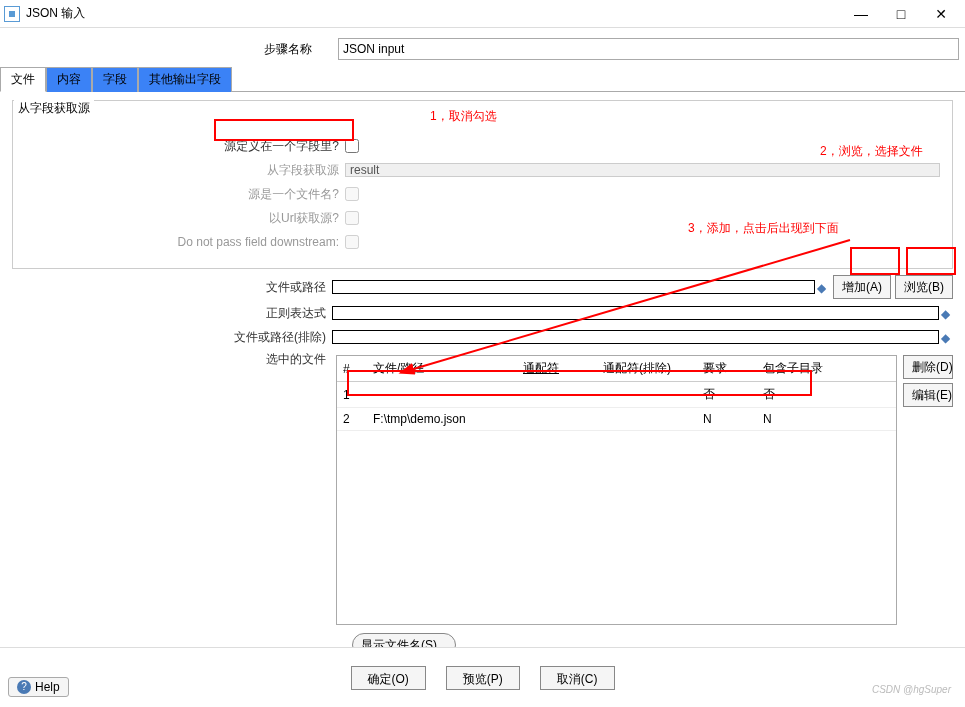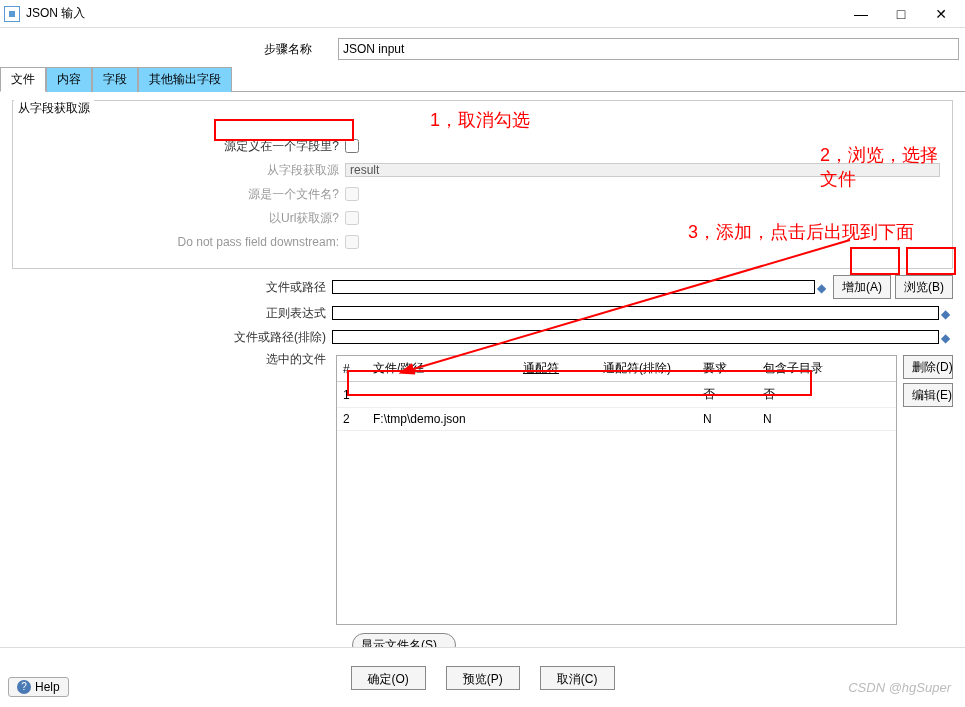--- a/index.html
+++ b/index.html
@@ -6,21 +6,21 @@
 body { background: #fff; width: 965px; height: 707px; position: relative; overflow: hidden; }
 .titlebar { height: 28px; display: flex; align-items: center; padding: 0 4px; border-bottom: 1px solid #ddd; }
 .titlebar .icon { width: 16px; height: 16px; border: 1px solid #5a9bd5; margin-right: 6px; position: relative; }
 .titlebar .icon::after { content: ""; position: absolute; width: 6px; height: 6px; background: #5a9bd5; top: 4px; left: 4px; }
 .titlebar .title { flex: 1; }
 .titlebar .winbtn { width: 40px; height: 22px; display: flex; align-items: center; justify-content: center; font-size: 14px; }
 .step-row { display: flex; align-items: center; margin: 10px 0 6px 0; gap: 18px; }
 .step-row label { width: 320px; text-align: right; padding-right: 8px; }
 .step-row input { flex: 1; height: 22px; border: 1px solid #aaa; padding: 0 4px; margin-right: 6px; }
 .tabs { display: flex; border-bottom: 1px solid #aaa; }
-.tab { padding: 3px 10px; border: 1px solid #aaa; border-bottom: none; background: #7dd3fc; margin-right: 0px; cursor: pointer; position: relative; top: 1px; }
+.tab { padding: 3px 10px; border: 1px solid #aaa; border-bottom: none; background: #3b82f6; margin-right: 0px; cursor: pointer; position: relative; top: 1px; }
 .tab.active { background: #fff; border-bottom: 1px solid #fff; }
 .content { padding: 8px; position: relative; }
 .fieldset-label { position: absolute; top: 8px; left: 14px; background: #fff; padding: 0 4px; z-index: 2; }
 .fieldset { border: 1px solid #ccc; margin: 0 4px; padding: 31px 12px 12px 12px; position: relative; }
 .form-row { display: flex; align-items: center; margin: 4px 0; min-height: 20px; }
 .form-row .lbl { width: 320px; text-align: right; padding-right: 6px; color: #333; }
 .form-row .lbl.disabled { color: #999; }
 .form-row input[type=text] { flex: 1; height: 14px; border: 1px solid #000000; padding: 0 4px; }
 .form-row input[type=text][disabled] { background: #f0f0f0; border-color: #ccc; }
 .form-row input[type=checkbox] { width: 14px; height: 14px; }
@@ -31,22 +31,22 @@
 .table-area { flex: 1; border: 1px solid #aaa; height: 270px; overflow: auto; background: #fff; margin-left: 4px; }
 .table-buttons { width: 56px; padding-left: 6px; }
 .table-buttons .btn { width: 50px; margin-bottom: 4px; }
 table { border-collapse: collapse; width: 100%; }
 th, td { text-align: left; padding: 4px 6px; border-bottom: 1px solid #eee; height: 20px; }
 th { font-weight: normal; border-bottom: 1px solid #ccc; }
 .bottom-bar { position: absolute; bottom: 0; width: 100%; height: 60px; display: flex; align-items: center; justify-content: center; border-top: 1px solid #ddd; background: #fff; }
 .bottom-bar .btn { margin: 0 10px; padding: 4px 16px; }
 .help-btn { position: absolute; left: 8px; bottom: 10px; display: flex; align-items: center; border: 1px solid #aaa; border-radius: 3px; padding: 2px 8px; background: #f5f5f5; }
 .help-btn .q { display: inline-block; width: 14px; height: 14px; border-radius: 50%; background: #4a7ab5; color: #fff; text-align: center; line-height: 14px; font-size: 10px; margin-right: 4px; }
-.watermark { position: absolute; right: 14px; bottom: 12px; color: #bbb; font-style: italic; font-size: 13px; }
-.anno { position: absolute; color: #ff0000; font-size: 18px; pointer-events: none; }
+.watermark { position: absolute; right: 14px; bottom: 12px; color: #bbb; font-style: italic; font-size: 10px; }
+.anno { position: absolute; color: #ff0000; font-size: 12px; pointer-events: none; }
 .redbox { position: absolute; border: 2px solid #ff0000; pointer-events: none; }
 svg.arrow { position: absolute; pointer-events: none; }
 .row-below-fieldset { margin: 6px 4px 0 4px; }
 .row-below-fieldset .form-row .lbl { width: 320px; }
 .input-flex { display: flex; align-items: center; flex: 1; }
 .input-flex input[type=text] { flex: 1; }
 .input-flex .btn { margin-left: 4px; }
 .showfiles { margin: 4px 17px 0 340px; border-radius: 12px; }
 </style>
 </head>

